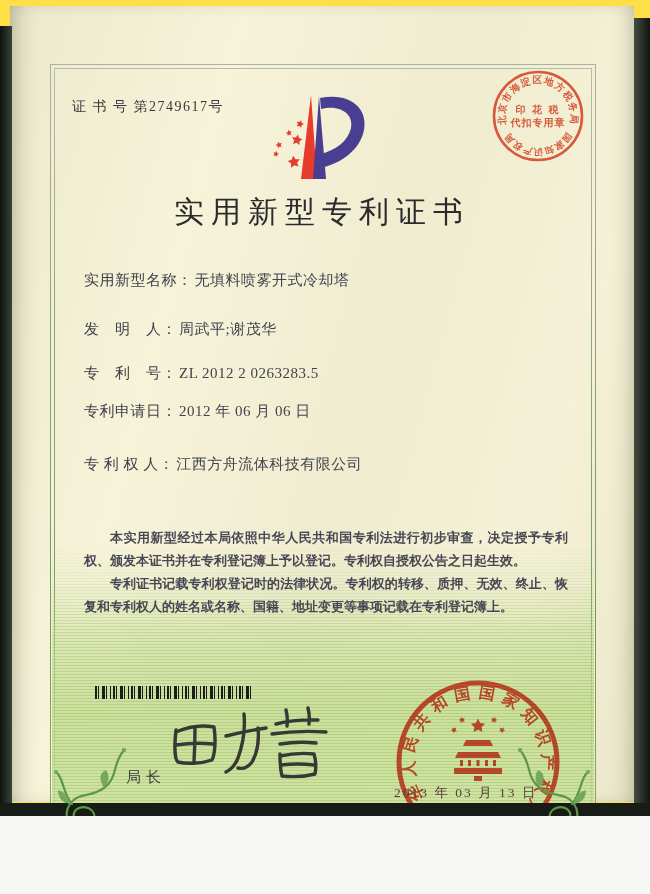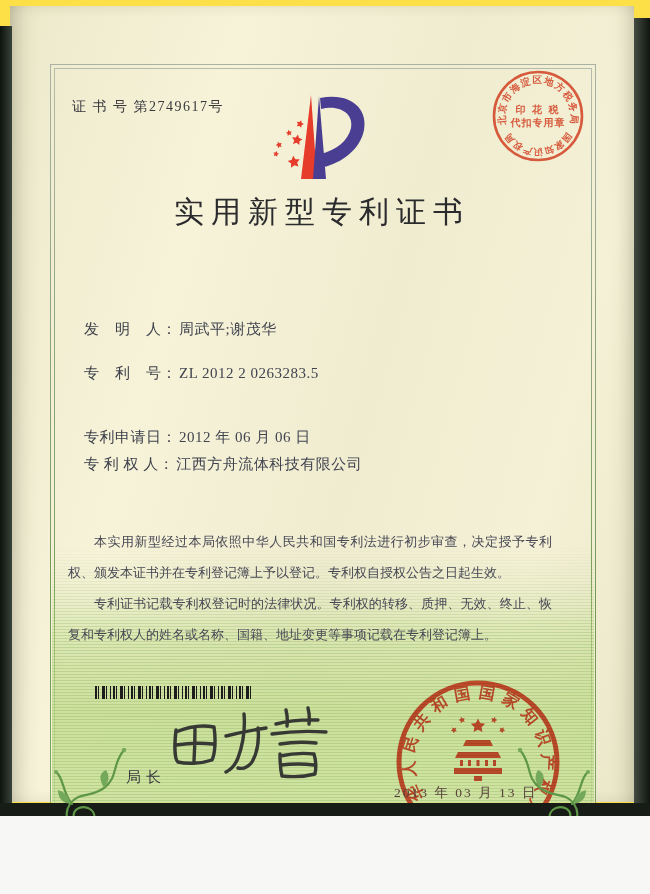--- a/index.html
+++ b/index.html
@@ -24,22 +24,22 @@
       background:
         repeating-linear-gradient(180deg,rgba(118,168,76,.28) 0 1px,rgba(0,0,0,0) 1px 3px),
         linear-gradient(180deg,rgba(205,226,158,0) 0%,rgba(201,223,150,.45) 25%,rgba(196,220,144,.82) 55%,rgba(201,224,152,.85) 82%,rgba(212,230,168,.55) 100%);
       -webkit-mask-image:linear-gradient(180deg,transparent 0,#000 30%);
       mask-image:linear-gradient(180deg,transparent 0,#000 30%);}
   .cert-no{position:absolute;left:72px;top:98px;font-size:14px;letter-spacing:1.5px;color:#38383c;}
   .title{position:absolute;left:50px;width:544px;top:192px;text-align:center;
          font-size:30px;font-weight:normal;letter-spacing:7px;color:#2b2b2e;}
   .field{position:absolute;left:84px;font-size:15px;color:#3d3f4a;letter-spacing:.5px;white-space:nowrap;}
   .field .val{margin-left:2px;color:#414450;}
-  .body-text{position:absolute;left:68px;top:526px;width:484px;font-size:13px;
-             line-height:31px;color:#474754;text-align:justify;}
+  .body-text{position:absolute;left:84px;top:526px;width:484px;font-size:13px;
+             line-height:23px;color:#474754;text-align:justify;font-weight:bold;}
   .body-text p{margin:0;text-indent:2em;}
   .barcode{position:absolute;left:95px;top:686px;width:158px;height:13px;
       background:repeating-linear-gradient(90deg,
         #1c1c1c 0 2px,transparent 2px 3px,#1c1c1c 3px 4px,transparent 4px 7px,
         #1c1c1c 7px 10px,transparent 10px 11px,#1c1c1c 11px 12px,transparent 12px 15px,
         #1c1c1c 15px 16px,transparent 16px 18px);}
   .juzhang{position:absolute;left:126px;top:768px;font-size:15px;letter-spacing:5px;color:#3a3a3e;}
   .sig-svg{position:absolute;left:168px;top:700px;}
   .sr-only{position:absolute;width:1px;height:1px;overflow:hidden;clip:rect(0 0 0 0);}
   .seal{mix-blend-mode:multiply;}
@@ -80,27 +80,30 @@
     <use href="#star" transform="translate(34,32) scale(4) rotate(18)" fill="#e63c2b"></use>
     <use href="#star" transform="translate(23,41) scale(3.2) rotate(-12)" fill="#e63c2b"></use>
     <use href="#star" transform="translate(31,48) scale(5.6) rotate(10)" fill="#e63c2b"></use>
     <use href="#star" transform="translate(13,53) scale(3.4) rotate(-20)" fill="#e63c2b"></use>
     <use href="#star" transform="translate(10,62) scale(3.0) rotate(14)" fill="#e63c2b"></use>
     <use href="#star" transform="translate(28,70) scale(6.4) rotate(-8)" fill="#e63c2b"></use>
   </svg>
 
   <div class="title">实用新型专利证书</div>
 
+  <div class="field" style="top:271px">
+    <span>实用新型名称：</span><span class="val">无填料喷雾开式冷却塔</span>
+  </div>
   <div class="field" style="top:320px">
     <span>发　明　人：</span><span class="val">周武平;谢茂华</span>
   </div>
   <div class="field" style="top:364px">
     <span>专　利　号：</span><span class="val">ZL 2012 2 0263283.5</span>
   </div>
-  <div class="field" style="top:428px">
+  <div class="field" style="top:402px">
     <span>专利申请日：</span><span class="val">2012 年 06 月 06 日</span>
   </div>
   <div class="field" style="top:455px">
     <span>专 利 权 人：</span><span class="val">江西方舟流体科技有限公司</span>
   </div>
 
   <div class="body-text">
     <p>本实用新型经过本局依照中华人民共和国专利法进行初步审查，决定授予专利权、颁发本证书并在专利登记簿上予以登记。专利权自授权公告之日起生效。</p>
     <p>专利证书记载专利权登记时的法律状况。专利权的转移、质押、无效、终止、恢复和专利权人的姓名或名称、国籍、地址变更等事项记载在专利登记簿上。</p>
   </div>

